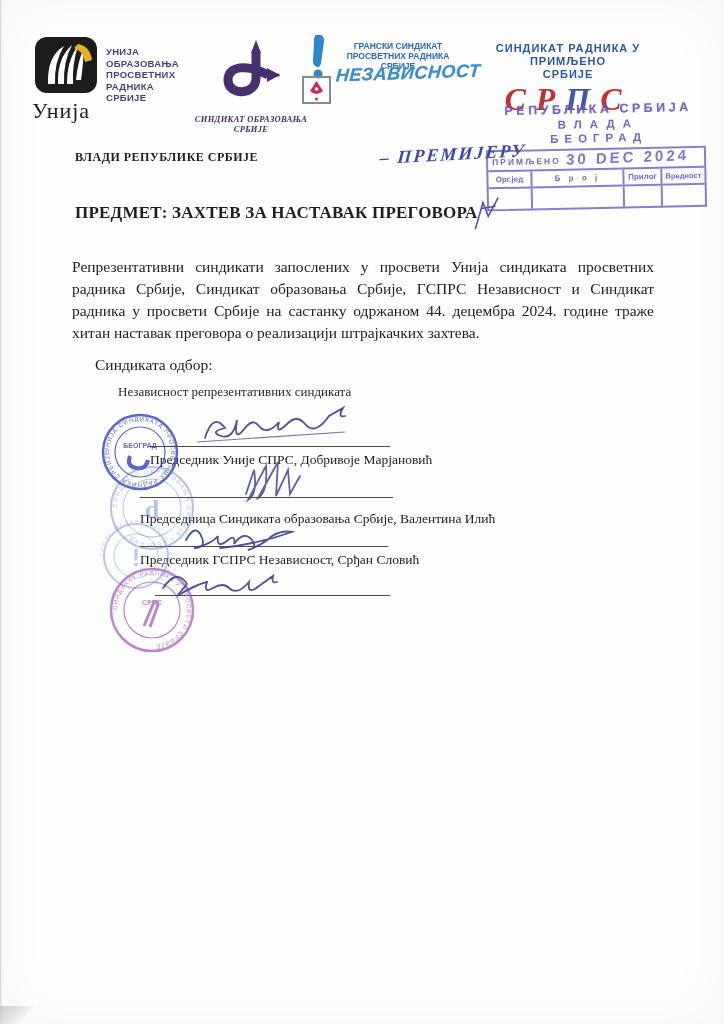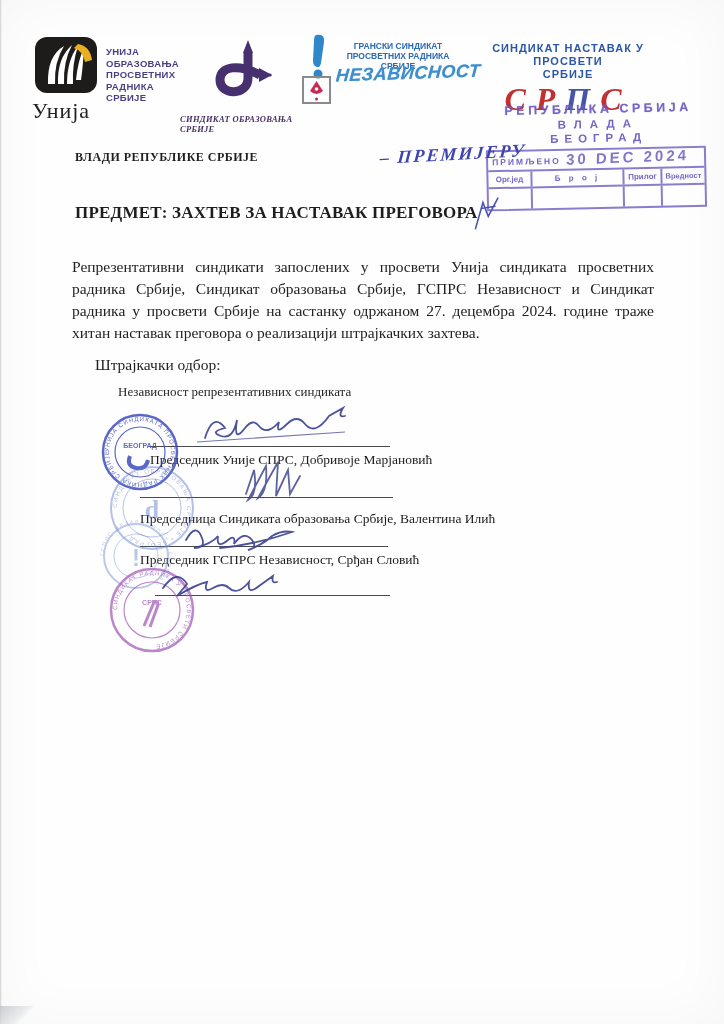--- a/index.html
+++ b/index.html
@@ -12,21 +12,21 @@
   }
   .scan-edge-left{position:absolute;left:0;top:0;width:2px;height:100%;background:linear-gradient(to right,#cfcfcf,transparent);}
   .scan-fold{position:absolute;left:0;top:1006px;width:34px;height:18px;background:linear-gradient(135deg,#bfc4c9 0%,#e6e8ea 55%,transparent 70%);opacity:.8;}
 
   
   .logo-unija{position:absolute;left:34px;top:36px;width:150px;}
   .unija-icon{position:absolute;left:0;top:0;}
   .unija-name{position:absolute;left:-2px;top:62px;font-size:22px;color:#222;letter-spacing:1px;}
   .unija-text{position:absolute;left:72px;top:10px;font-family:"Liberation Sans",sans-serif;
     font-size:9.5px;font-weight:bold;color:#4a3f85;line-height:11.5px;letter-spacing:.3px;}
-  .logo-obr{position:absolute;left:180px;top:38px;width:126px;text-align:left;}
+  .logo-obr{position:absolute;left:188px;top:38px;width:126px;text-align:center;}
   .obr-icon{display:block;margin:0 auto;}
   .obr-text{margin-top:6px;font-size:8.5px;font-weight:bold;font-style:italic;color:#483066;line-height:10px;letter-spacing:.3px;}
   .logo-nez{position:absolute;left:298px;top:33px;width:160px;}
   .nez-mark{position:absolute;left:2px;top:0;}
   .nez-text{position:absolute;left:40px;top:8px;width:120px;text-align:center;
     font-family:"Liberation Sans",sans-serif;font-size:8.5px;font-weight:bold;color:#2a6ab8;line-height:10px;}
   .nez-logo{position:absolute;left:38px;top:30px;font-family:"Liberation Sans",sans-serif;
     font-size:18px;font-weight:800;font-style:italic;color:#3e8ecb;transform:skewX(-6deg) rotate(-2deg);
     letter-spacing:.5px;text-shadow:0 0 1px rgba(62,142,203,.6);}
   .logo-srps{position:absolute;left:460px;top:42px;width:216px;text-align:center;}
@@ -117,21 +117,21 @@
     </svg>
     <div class="nez-text">
       <div>ГРАНСКИ СИНДИКАТ</div>
       <div>ПРОСВЕТНИХ РАДНИКА СРБИЈЕ</div>
     </div>
     <div class="nez-logo">НЕЗАВИСНОСТ</div>
   </div>
 
   <div class="logo-srps">
     <div class="srps-text">
-      <div>СИНДИКАТ  НАСТАВАК  У  ПРОСВЕТИ</div>
+      <div>СИНДИКАТ  РАДНИКА  У  ПРИМЉЕНО</div>
       <div>СРБИЈЕ</div>
     </div>
     <div class="srps-logo"><span class="red">С</span><span class="red">Р</span><span class="blue">П</span><span class="red">С</span></div>
   </div>
 
   <div class="gov-stamp">
     <div class="gov-l1">РЕПУБЛИКА СРБИЈА</div>
     <div class="gov-l2">ВЛАДА</div>
     <div class="gov-l3">БЕОГРАД</div>
     <div class="gov-table">
@@ -153,22 +153,22 @@
         <div class="gov-cell c2"></div>
         <div class="gov-cell c3"></div>
         <div class="gov-cell c4"></div>
       </div>
     </div>
   </div>
 
   <div class="addressee">ВЛАДИ РЕПУБЛИКЕ СРБИЈЕ</div>
   <div class="hand-note">– ПРЕМИЈЕРУ</div>
   <div class="subject">ПРЕДМЕТ: ЗАХТЕВ ЗА НАСТАВАК ПРЕГОВОРА</div>
-  <div class="body-par">Репрезентативни синдикати запослених у просвети Унија синдиката просветних радника Србије, Синдикат образовања Србије, ГСПРС Независност и Синдикат радника у просвети Србије на састанку одржаном 27. децембра 2024. године траже хитан наставак преговора о реализацији штрајкачких захтева.</div>
-  <div class="committee">Штрајкачки одбор:</div>
+  <div class="body-par">Репрезентативни синдикати запослених у просвети Унија синдиката просветних радника Србије, Синдикат образовања Србије, ГСПРС Независност и Синдикат радника у просвети Србије на састанку одржаном 44. децембра 2024. године траже хитан наставак преговора о реализацији штрајкачких захтева.</div>
+  <div class="committee">Синдиката одбор:</div>
   <div class="reps">Независност репрезентативних синдиката</div>
 
   <div class="sig-line" style="left:150px;top:446px;width:240px;"></div>
   <div class="sig-label" style="left:150px;top:452px;">Председник Уније СПРС, Добривоје Марјановић</div>
 
   <div class="sig-line" style="left:140px;top:497px;width:253px;"></div>
   <div class="sig-label" style="left:140px;top:511px;">Председница Синдиката образовања Србије, Валентина Илић</div>
 
   <div class="sig-line" style="left:140px;top:546px;width:248px;"></div>
   <div class="sig-label" style="left:140px;top:552px;">Председник ГСПРС Независност, Срђан Словић</div>

